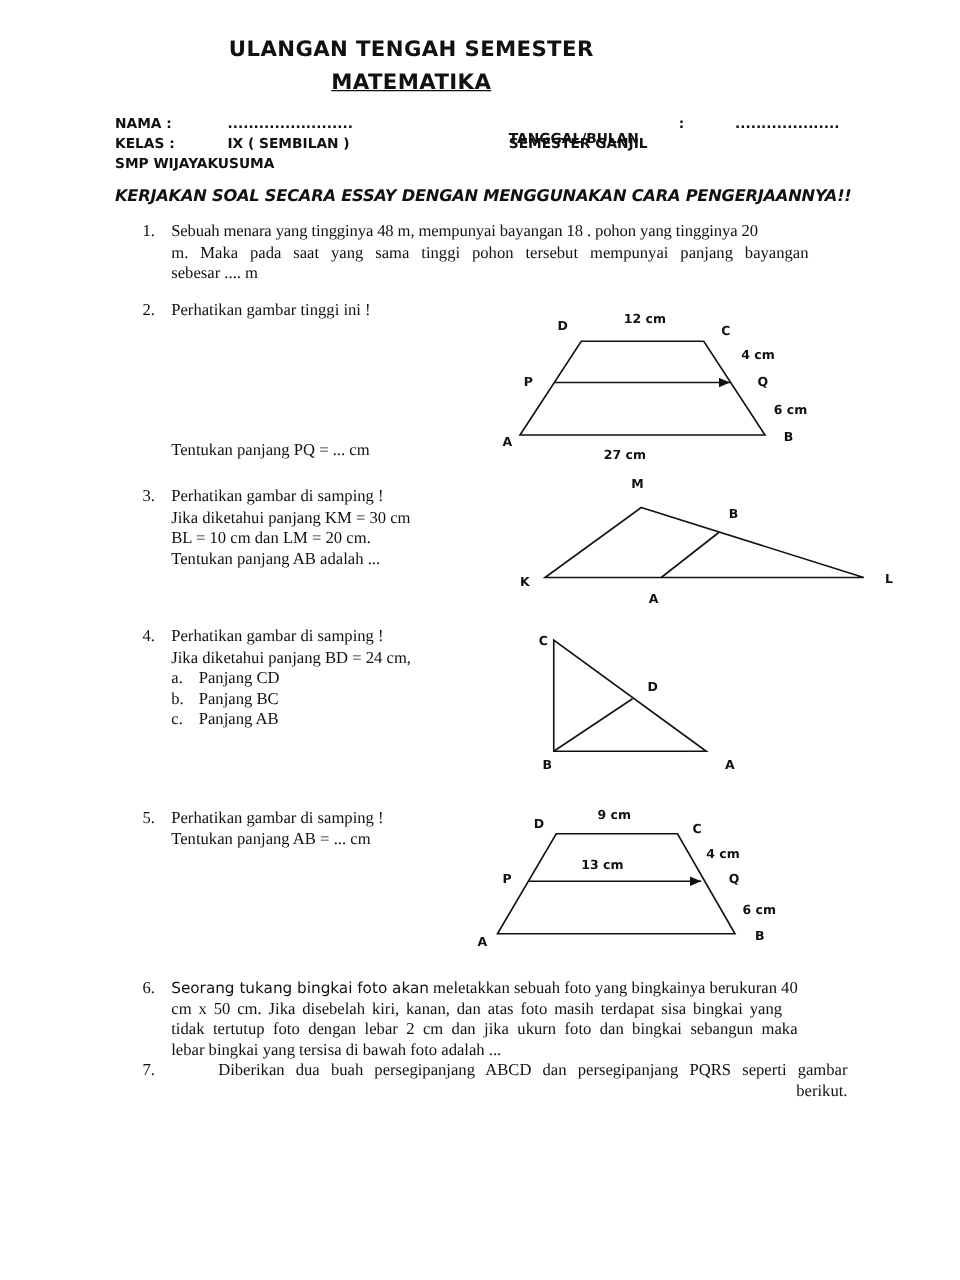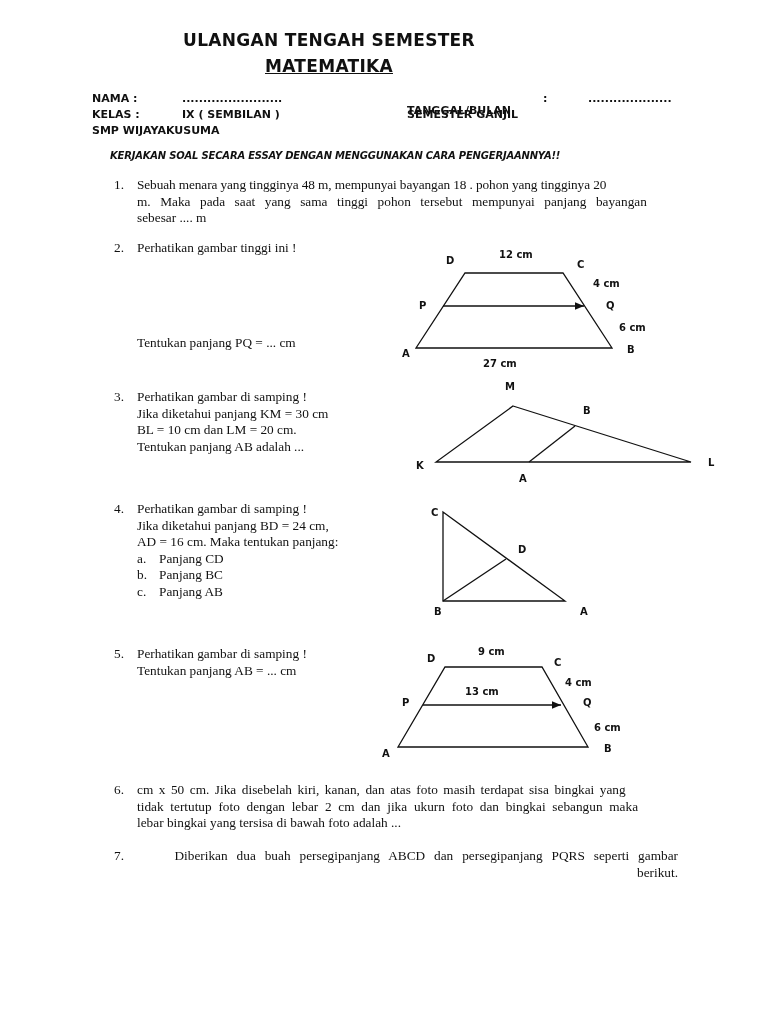--- a/index.html
+++ b/index.html
@@ -1,21 +1,21 @@
 <!DOCTYPE html>
 <html><head>
 <meta charset="utf-8">
 <style>
   html, body { margin: 0; padding: 0; background: #ffffff; }
   body { width: 768px; height: 1024px; position: relative; overflow: hidden; color: #111; }
   .hdr { position: absolute; left: 0; width: 658px; text-align: center;
          font-family: "DejaVu Sans", sans-serif; font-weight: bold; font-size: 17px; letter-spacing: 0.3px; }
   .meta { position: absolute; font-family: "DejaVu Sans", sans-serif; font-weight: bold; font-size: 11px; white-space: nowrap; }
-  .instr { position: absolute; left: 110px; top: 150px; font-family: "DejaVu Sans", sans-serif; font-weight: bold;
-           font-style: italic; font-size: 10px; white-space: nowrap; letter-spacing: -0.2px; }
+  .instr { position: absolute; left: 92px; top: 150px; font-family: "DejaVu Sans", sans-serif; font-weight: bold;
+           font-style: italic; font-size: 13px; white-space: nowrap; letter-spacing: -0.2px; }
   .q { position: absolute; font-family: "Liberation Serif", serif; font-size: 13.3px; line-height: 16.5px; }
   .q .num { position: absolute; left: 0; top: 0; }
   .q .body { position: absolute; left: 23px; top: 0; }
   .just { text-align: justify; text-align-last: left; }
   .line { display: block; white-space: nowrap; }
   .sans { font-family: "DejaVu Sans", sans-serif; font-size: 12.2px; }
   svg.fig { position: absolute; left: 0; top: 0; overflow: visible; }
   .lbl { font-family: "DejaVu Sans", sans-serif; font-size: 10px; font-weight: bold; fill: #111; }
 </style>
 </head>
@@ -46,21 +46,21 @@
     <span class="line">sebesar .... m</span>
   </div>
 </div>
 
 <div class="q" style="left:114px; top:240px; width:260px;">
   <span class="num">2.</span>
   <div class="body">
     <span class="line">Perhatikan gambar tinggi ini !</span>
   </div>
 </div>
-<div class="q" style="left:137px; top:335px;">
+<div class="q" style="left:137px; top:352px;">
   <span class="line">Tentukan panjang PQ = ...  cm</span>
 </div>
 
 <svg class="fig" width="768" height="1024">
   <defs>
     <marker id="arr" markerWidth="8" markerHeight="8" refX="7" refY="3" orient="auto">
       <path d="M0,0 L7,3 L0,6 z" fill="#111"></path>
     </marker>
   </defs>
   <polygon points="465,273 563,273 612,348 416,348" fill="none" stroke="#111" stroke-width="1.3"></polygon>
@@ -97,21 +97,20 @@
   <text class="lbl" x="416" y="469">K</text>
   <text class="lbl" x="708" y="466">L</text>
   <text class="lbl" x="519" y="482">A</text>
 </svg>
 
 <div class="q" style="left:114px; top:501px; width:280px;">
   <span class="num">4.</span>
   <div class="body">
     <span class="line">Perhatikan gambar di samping  !</span>
     <span class="line">Jika diketahui panjang BD = 24 cm,</span>
-    <span class="line">AD = 16 cm. Maka tentukan panjang:</span>
     <span class="line"><span style="display:inline-block; width:22px;">a.</span><span>Panjang CD</span></span>
     <span class="line"><span style="display:inline-block; width:22px;">b.</span><span>Panjang BC</span></span>
     <span class="line"><span style="display:inline-block; width:22px;">c.</span><span>Panjang AB</span></span>
   </div>
 </div>
 
 <svg class="fig" width="768" height="1024">
   <polygon points="443,512 443,601 565,601" fill="none" stroke="#111" stroke-width="1.3"></polygon>
   <line x1="443" y1="601" x2="506" y2="559" stroke="#111" stroke-width="1.3"></line>
   <text class="lbl" x="431" y="516">C</text>
@@ -144,20 +143,21 @@
   <text class="lbl" x="402" y="706">P</text>
   <text class="lbl" x="583" y="706">Q</text>
   <text class="lbl" x="594" y="731">6 cm</text>
   <text class="lbl" x="382" y="757">A</text>
   <text class="lbl" x="604" y="752">B</text>
 </svg>
 
 <div class="q" style="left:114px; top:782px; width:564px;">
   <span class="num">6.</span>
   <div class="body" style="width:541px;">
+    <span class="line"><span class="sans">Seorang tukang bingkai foto akan</span><span> meletakkan sebuah foto yang bingkainya berukuran 40</span></span>
     <span class="line" style="word-spacing:2.2px;">cm x 50 cm. Jika disebelah kiri, kanan, dan atas foto masih terdapat sisa bingkai yang</span>
     <span class="line" style="word-spacing:3.4px;">tidak tertutup foto dengan lebar 2 cm dan jika ukurn foto dan bingkai sebangun maka</span>
     <span class="line">lebar bingkai yang tersisa di bawah foto adalah ...</span>
   </div>
 </div>
 
 <div class="q" style="left:114px; top:848px; width:564px;">
   <span class="num">7.</span>
   <div class="body" style="width:541px;text-align:right;">
     <span class="line" style="word-spacing:5.6px;">Diberikan dua buah persegipanjang ABCD dan persegipanjang PQRS seperti gambar</span>

